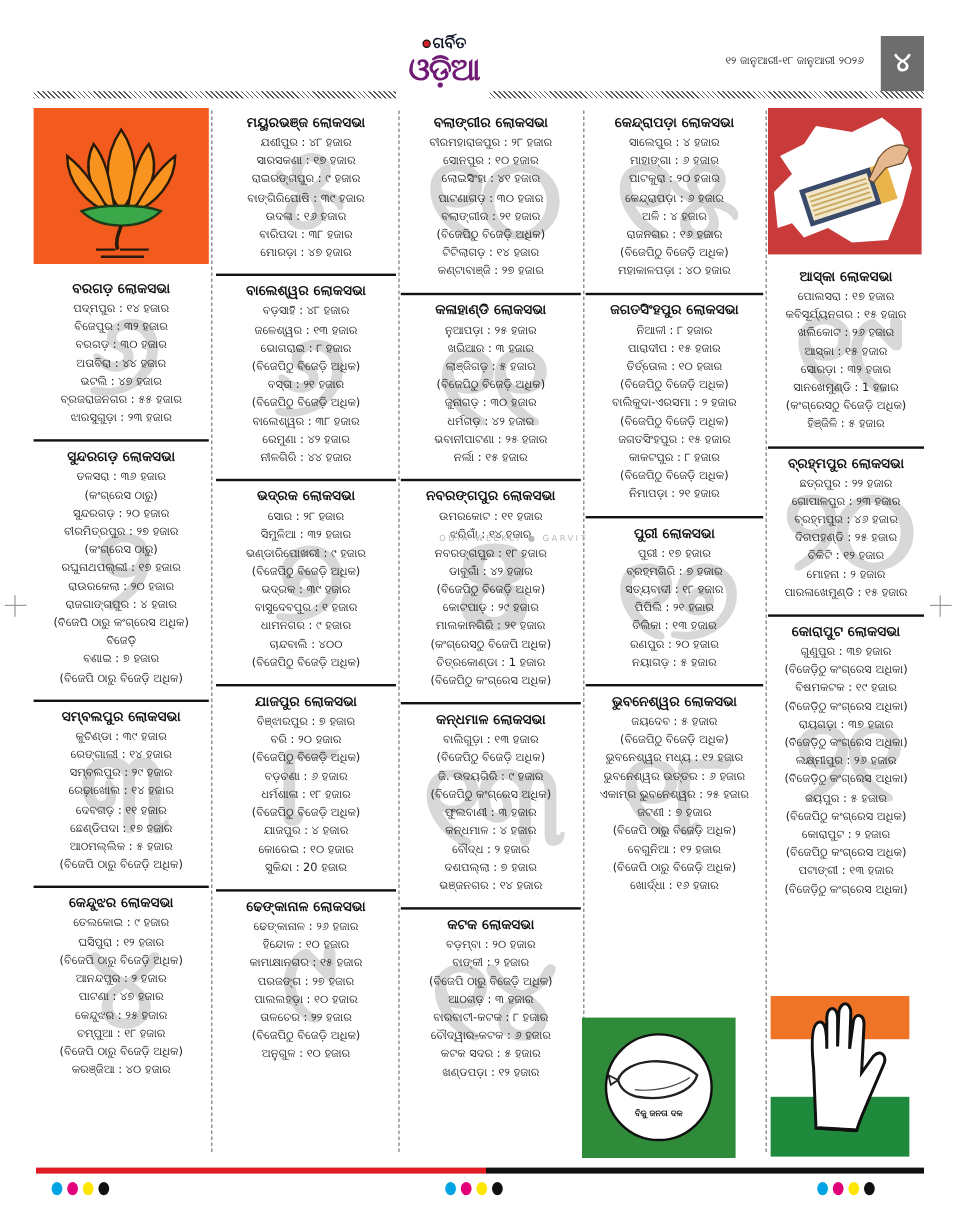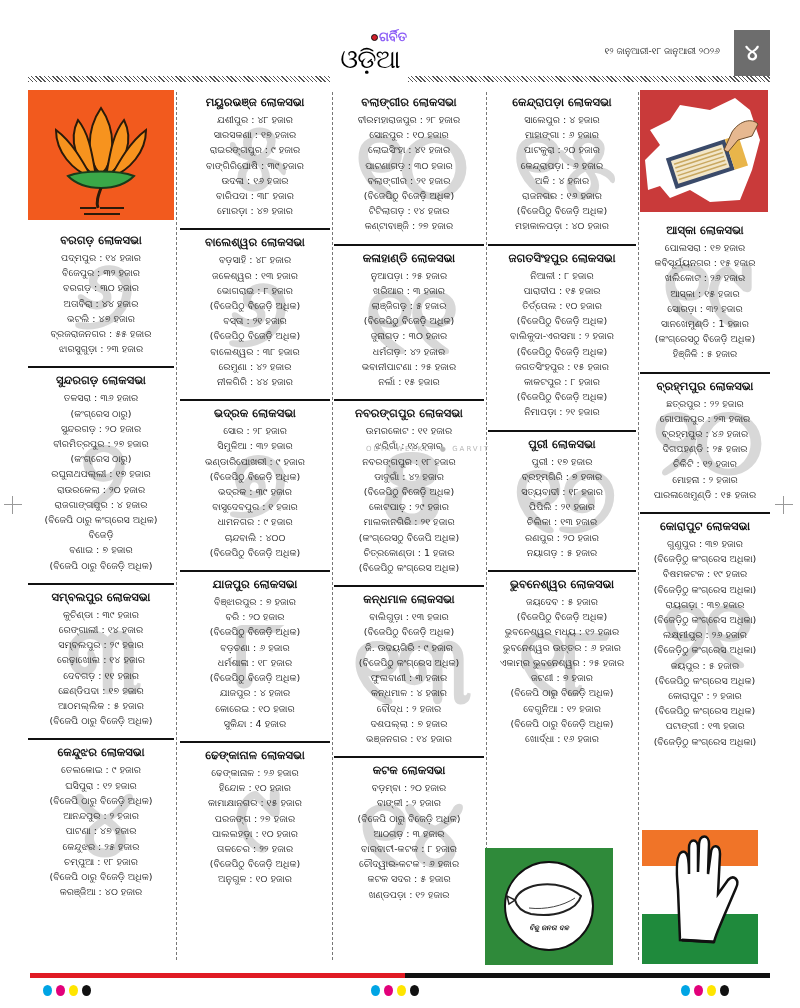--- a/index.html
+++ b/index.html
@@ -6,24 +6,24 @@
   html, body { width: 800px; height: 1008px; background: #ffffff; overflow: hidden; }
   body { position: relative; font-family: "DejaVu Sans", sans-serif; color: #1a1a1a; }
 
   
   .masthead { position: absolute; left: 0; top: 0; width: 800px; height: 88px; }
   .rule-hatch { position: absolute; top: 76px; height: 6px;
     background: repeating-linear-gradient(45deg, #555 0 1px, #fff 1px 3px); }
   .rule-left { left: 28px; width: 302px; }
   .rule-right { left: 408px; width: 362px; }
   .logo { position: absolute; left: 333px; top: 30px; width: 74px; height: 56px; text-align: center; }
-  .logo .logo-top { font-size: 13px; font-weight: bold; line-height: 14px; color: #8b5cf6; text-align: right; }
+  .logo .logo-top { font-size: 13px; font-weight: bold; line-height: 14px; color: #0f172a; }
   .logo .logo-top .dot { display: inline-block; width: 7px; height: 7px; border-radius: 50%;
     background: #d0202a; border: 1px solid #111; margin: 0 1px; vertical-align: middle; }
-  .logo .logo-main { font-size: 26px; font-weight: normal; line-height: 30px; color: #000000; letter-spacing: -1px; }
+  .logo .logo-main { font-size: 26px; font-weight: bold; line-height: 30px; color: #701a75; letter-spacing: -1px; }
   .issue-date { position: absolute; right: 80px; top: 46px; font-size: 9px; color: #222; }
   .page-num { position: absolute; left: 734px; top: 30px; width: 36px; height: 46px; background: #6d6d6d;
     color: #fff; font-size: 22px; font-weight: bold; text-align: center; line-height: 46px; }
 
   
   .col { position: absolute; top: 90px; bottom: 42px; }
   .col-sep { position: absolute; top: 92px; bottom: 48px; width: 0; border-left: 1px dashed #777; }
   .c1 { left: 28px; width: 146px; }
   .c2 { left: 180px; width: 150px; }
   .c3 { left: 334px; width: 150px; }
@@ -33,21 +33,21 @@
   .section { position: relative; text-align: center; padding: 4px 0 6px 0; }
   .section + .section { border-top: 2px solid #111; margin-top: 4px; }
   .sec-title { font-size: 11.5px; font-weight: bold; line-height: 16px; color: #111; margin-bottom: 2px; }
   .entry { font-size: 9.5px; line-height: 15.2px; color: #222; white-space: nowrap; position: relative; z-index: 1; }
   .watermark { position: absolute; left: 50%; top: 50%; transform: translate(-50%, -50%);
     font-size: 96px; font-weight: bold; color: #d8d8d8; z-index: 0; line-height: 1; letter-spacing: -6px; pointer-events: none; }
 
   
   .img-bjp { width: 146px; height: 130px; background: #f25a1e; position: relative; margin-bottom: 8px; }
   .img-vote { width: 128px; height: 122px; background: #c93a3a; position: relative; margin-bottom: 6px; overflow: hidden; }
-  .img-bjd { position: absolute; left: 485px; top: 848px; width: 128px; height: 117px; background: #2f8a3a; font-style: italic; }
+  .img-bjd { position: absolute; left: 485px; top: 848px; width: 128px; height: 117px; background: #2f8a3a; }
   .img-inc { position: absolute; left: 642px; top: 830px; width: 116px; height: 134px; background: #fff; overflow: hidden; }
   .img-inc .band-o { position: absolute; left: 0; top: 0; width: 100%; height: 36px; background: #f07428; }
   .img-inc .band-g { position: absolute; left: 0; top: 84px; width: 100%; height: 50px; background: #1f8a3c; }
 
   
   .bottom-rule { position: absolute; top: 973px; left: 30px; width: 740px; height: 5px; }
   .bottom-rule .red { position: absolute; left: 0; top: 0; width: 375px; height: 5px; background: #e01b24; }
   .bottom-rule .black { position: absolute; left: 375px; top: 0; width: 365px; height: 5px; background: #111; }
   .cmyk { position: absolute; top: 985px; display: flex; gap: 4px; }
   .cmyk span { display: block; width: 9px; height: 11px; border-radius: 50%; }
@@ -194,21 +194,21 @@
         <div class="watermark">୮</div>
         <div class="sec-title">ଯାଜପୁର ଲୋକସଭା</div>
         <div class="entry">ବିଞ୍ଝାରପୁର : ୭ ହଜାର</div>
         <div class="entry">ବରି : ୨୦ ହଜାର</div>
         <div class="entry">(ବିଜେପିଠୁ ବିଜେଡ଼ି ଅଧିକ)</div>
         <div class="entry">ବଡ଼ଚଣା : ୬ ହଜାର</div>
         <div class="entry">ଧର୍ମଶାଳା : ୧୮ ହଜାର</div>
         <div class="entry">(ବିଜେପିଠୁ ବିଜେଡ଼ି ଅଧିକ)</div>
         <div class="entry">ଯାଜପୁର : ୪ ହଜାର</div>
         <div class="entry">କୋରେଇ : ୧୦ ହଜାର</div>
-        <div class="entry">ସୁକିନ୍ଦା : 4 ହଜାର</div>
+        <div class="entry">ସୁକିନ୍ଦା : 20 ହଜାର</div>
       </div>
       <div class="section">
         <div class="watermark">୯</div>
         <div class="sec-title">ଢେଙ୍କାନାଳ ଲୋକସଭା</div>
         <div class="entry">ଢେଙ୍କାନାଳ : ୨୬ ହଜାର</div>
         <div class="entry">ହିନ୍ଦୋଳ : ୧୦ ହଜାର</div>
         <div class="entry">କାମାକ୍ଷାନଗର : ୧୫ ହଜାର</div>
         <div class="entry">ପରଜଙ୍ଗ : ୨୭ ହଜାର</div>
         <div class="entry">ପାଲଲହଡ଼ା : ୧୦ ହଜାର</div>
         <div class="entry">ତାଳଚେର : ୨୨ ହଜାର</div>

